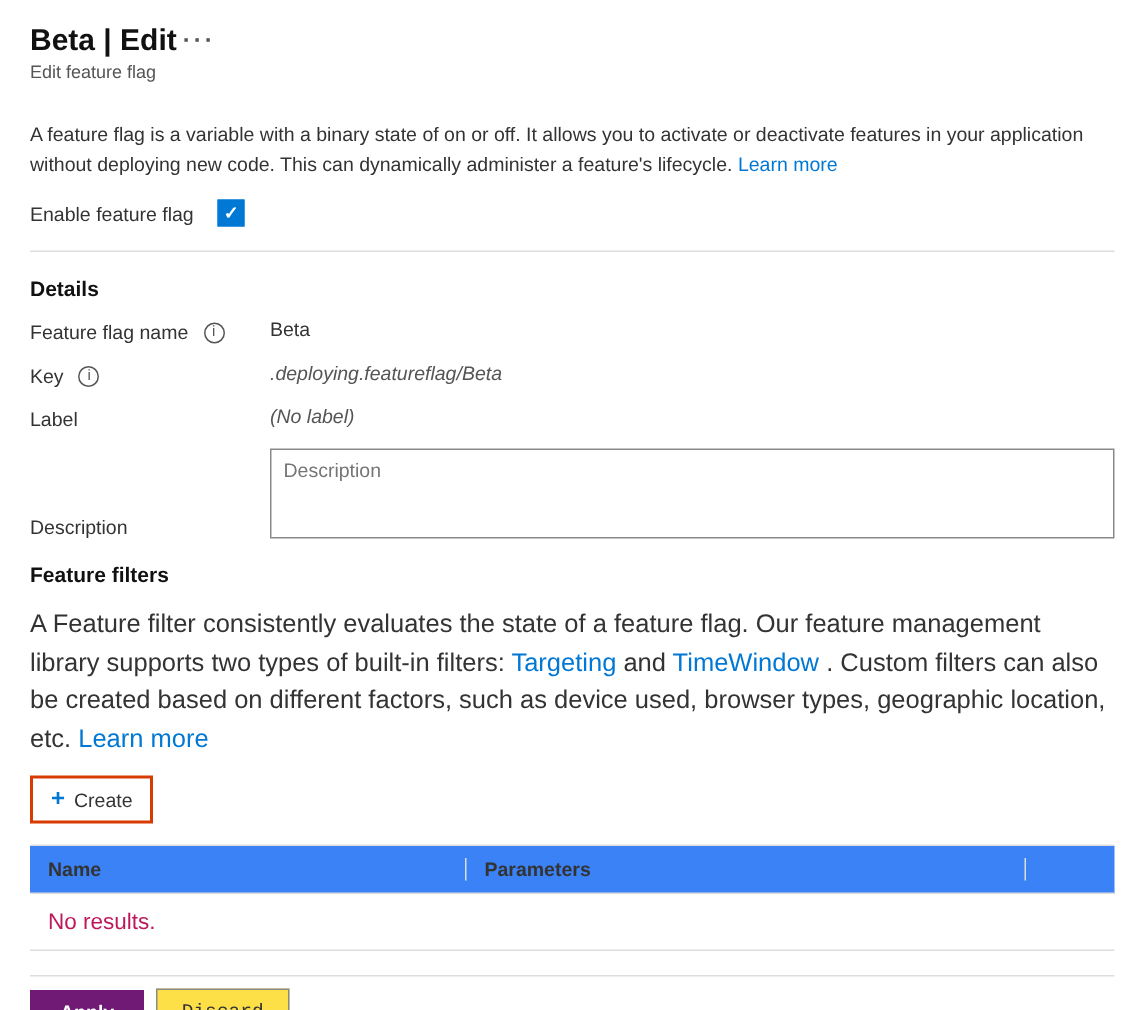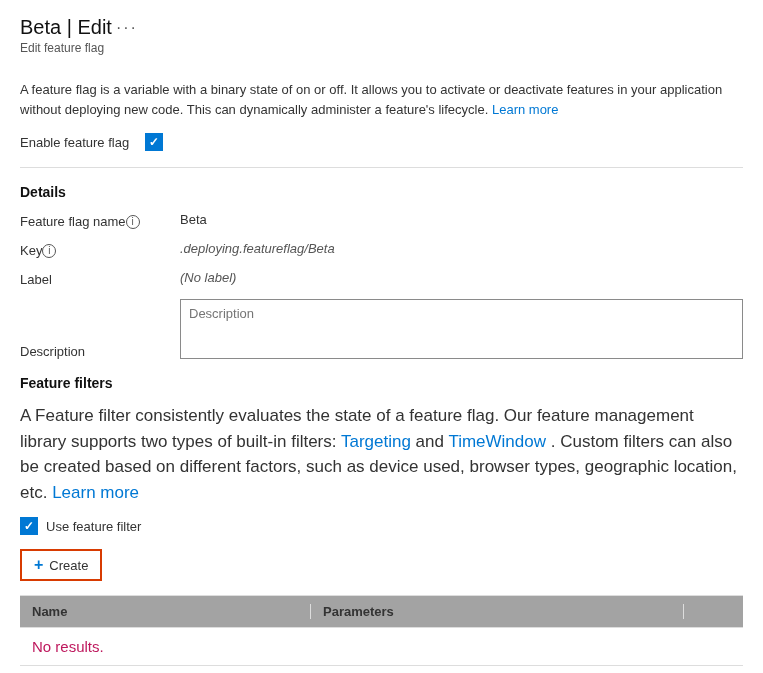--- a/index.html
+++ b/index.html
@@ -9,21 +9,21 @@
       color: #333;
       background: #fff;
       width: 763px;
       min-height: 673px;
     }
     .page-container {
       padding: 16px 20px 20px 20px;
     }
     .page-title {
       font-size: 20px;
-      font-weight: 400;
+      font-weight: 700;
       color: #111;
       display: flex;
       align-items: center;
       gap: 4px;
     }
     .ellipsis-btn {
       font-size: 16px;
       color: #555;
       cursor: pointer;
       letter-spacing: 2px;
@@ -84,21 +84,21 @@
       display: flex;
       align-items: flex-start;
       margin-bottom: 12px;
     }
     .field-label {
       min-width: 160px;
       font-size: 13px;
       color: #333;
       display: flex;
       align-items: center;
-      gap: 0;
+      gap: 10px;
       padding-top: 2px;
     }
     .info-icon {
       width: 14px;
       height: 14px;
       border: 1px solid #555;
       border-radius: 50%;
       display: inline-flex;
       align-items: center;
       justify-content: center;
@@ -176,21 +176,21 @@
       font-size: 16px;
       font-weight: bold;
     }
     .table-container {
       border-top: 1px solid #ddd;
       border-bottom: 1px solid #ddd;
       margin-bottom: 16px;
     }
     .table-header {
       display: flex;
-      background: #a3a3a3;
+      background: #3b82f6;
       border-bottom: 1px solid #ddd;
       padding: 8px 0;
     }
     .table-col-name {
       width: 290px;
       padding: 0 12px;
       font-size: 13px;
       font-weight: 600;
       color: #333;
     }
@@ -308,24 +308,20 @@
 
     <div class="filters-description">
       <span>A Feature filter consistently evaluates the state of a feature flag. Our feature management library supports two types of built-in filters:</span>
       <span class="highlight-blue">Targeting</span>
       <span>and</span>
       <span class="highlight-blue">TimeWindow</span>
       <span>. Custom filters can also be created based on different factors, such as device used, browser types, geographic location, etc.</span>
       <a href="#">Learn more</a>
     </div>
 
-    <div class="use-filter-row">
-      <div class="checkbox-checked"></div>
-      <span class="enable-label">Use feature filter</span>
-    </div>
 
     <div class="create-btn-container">
       <button class="create-btn">
         <span class="plus-icon">+</span>
         <span>Create</span>
       </button>
     </div>
 
     <div class="table-container">
       <div class="table-header">

